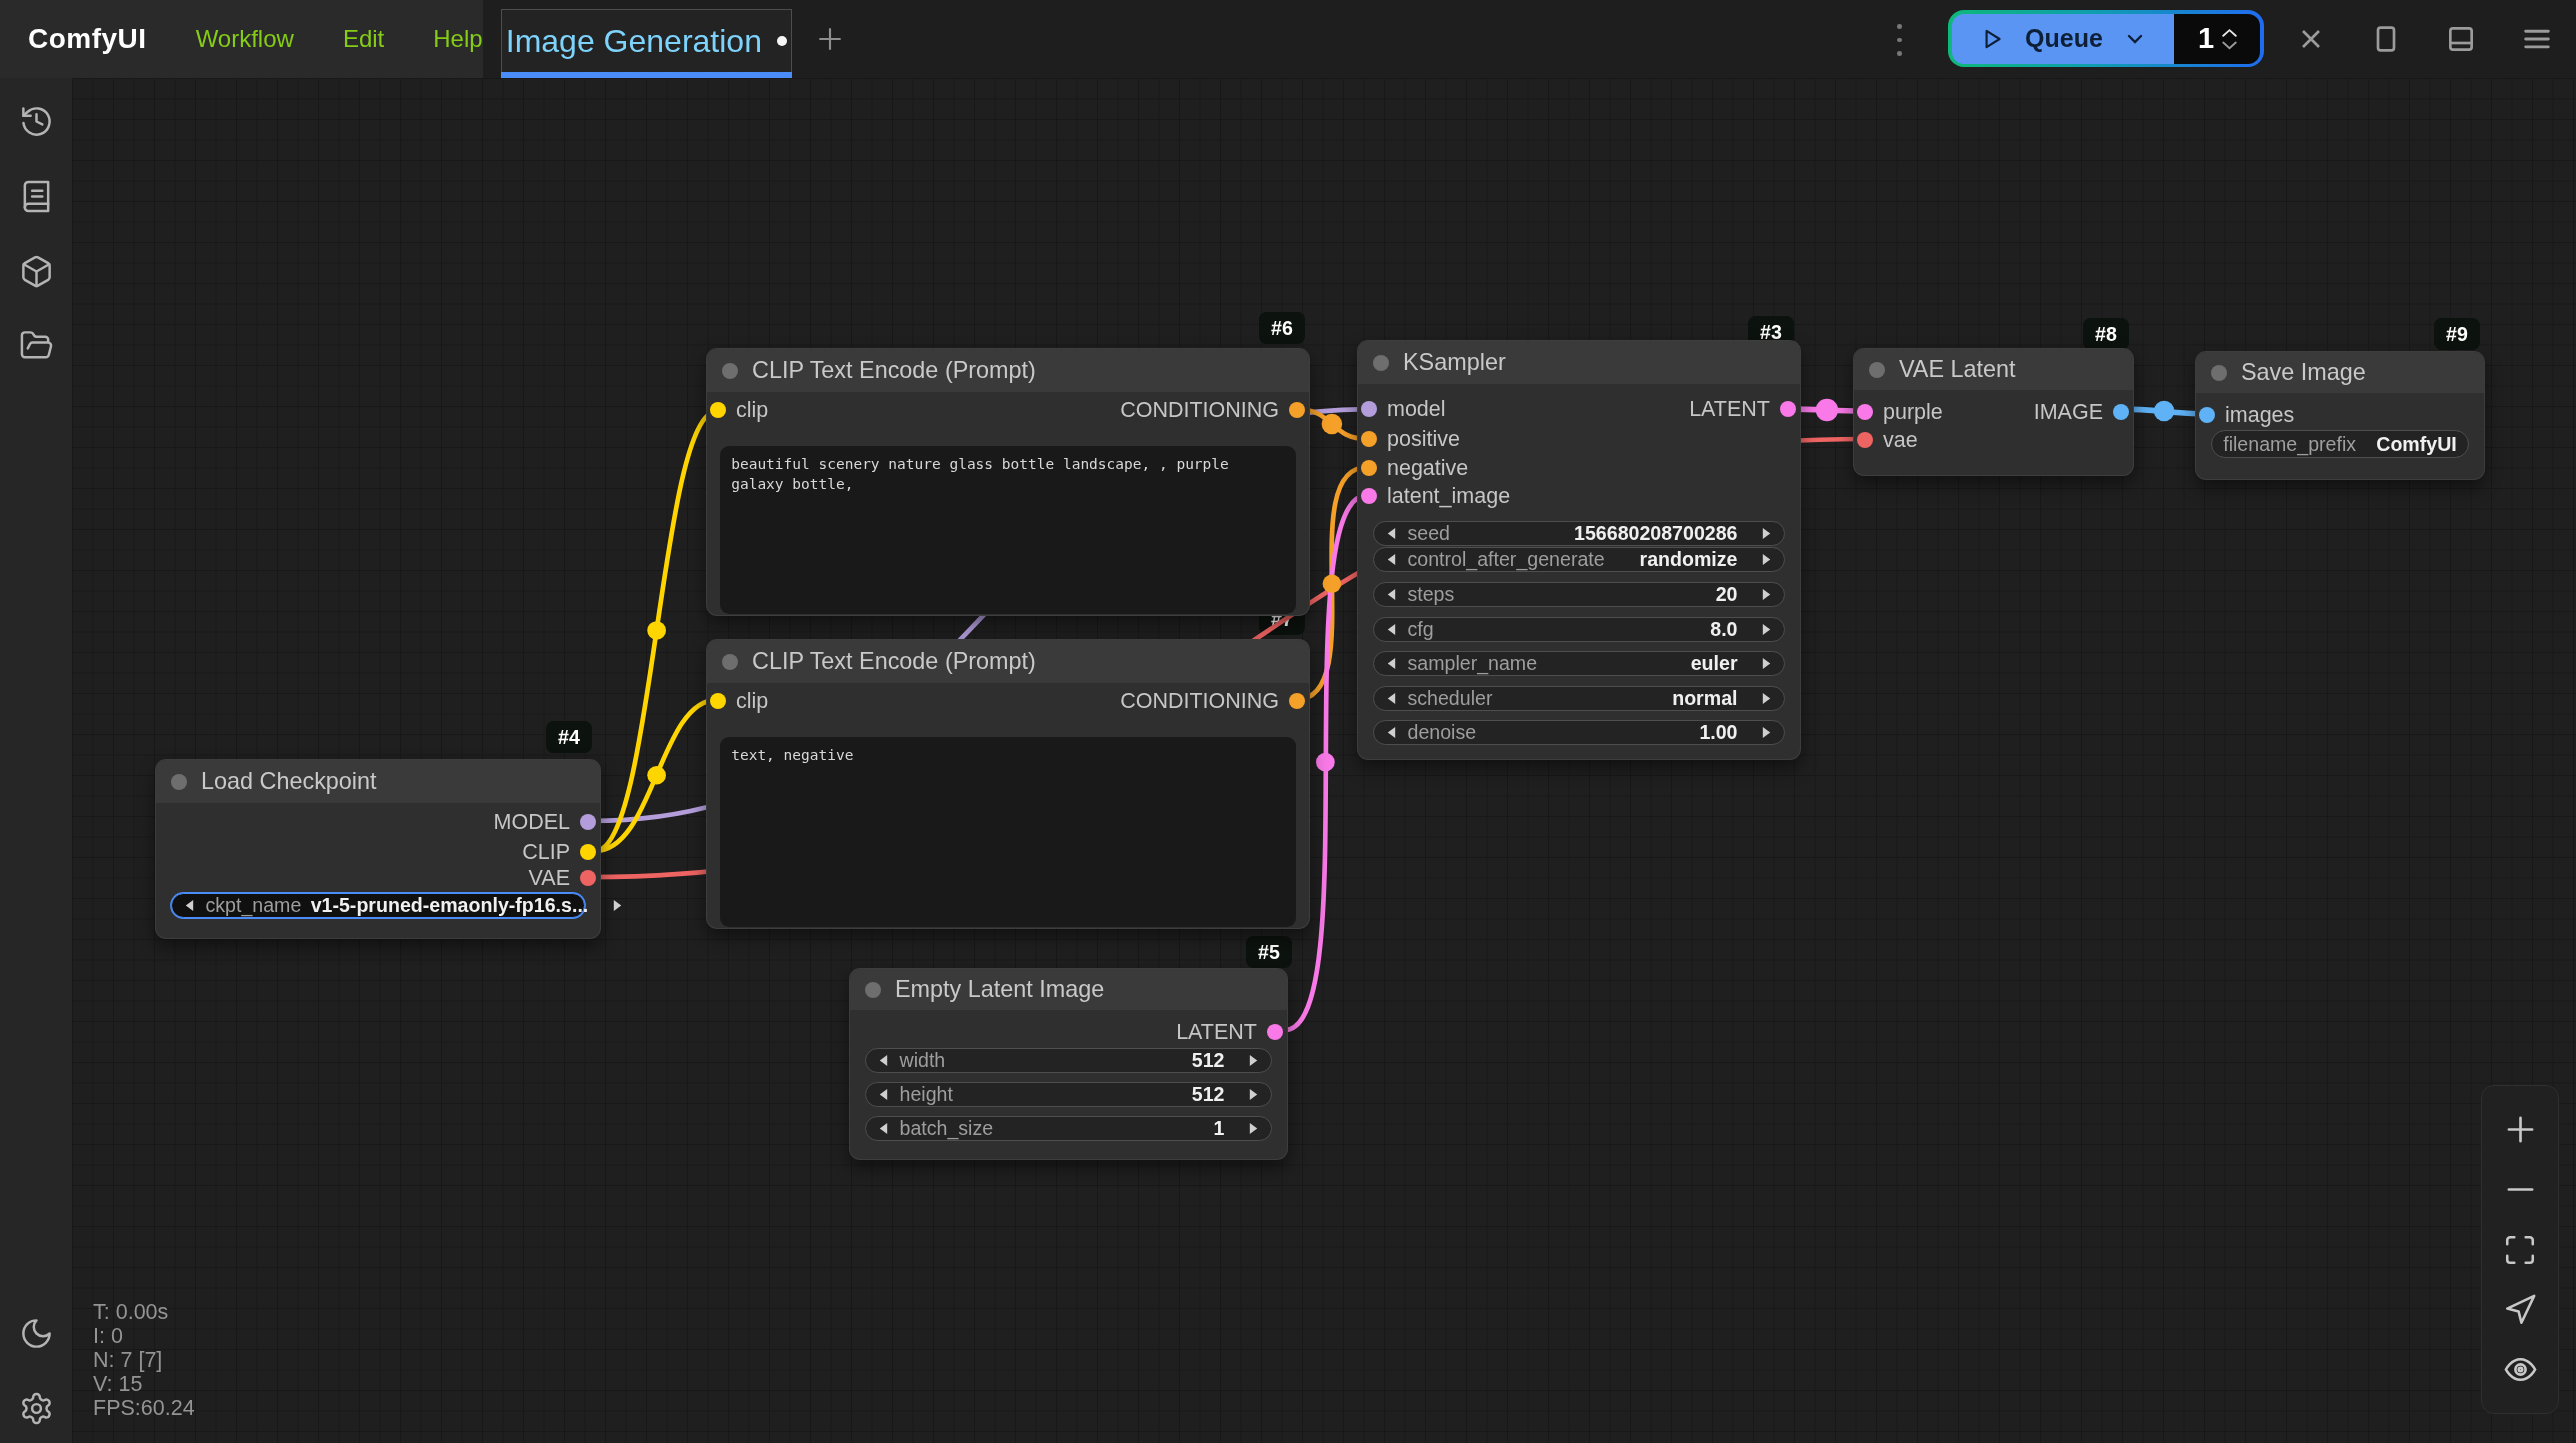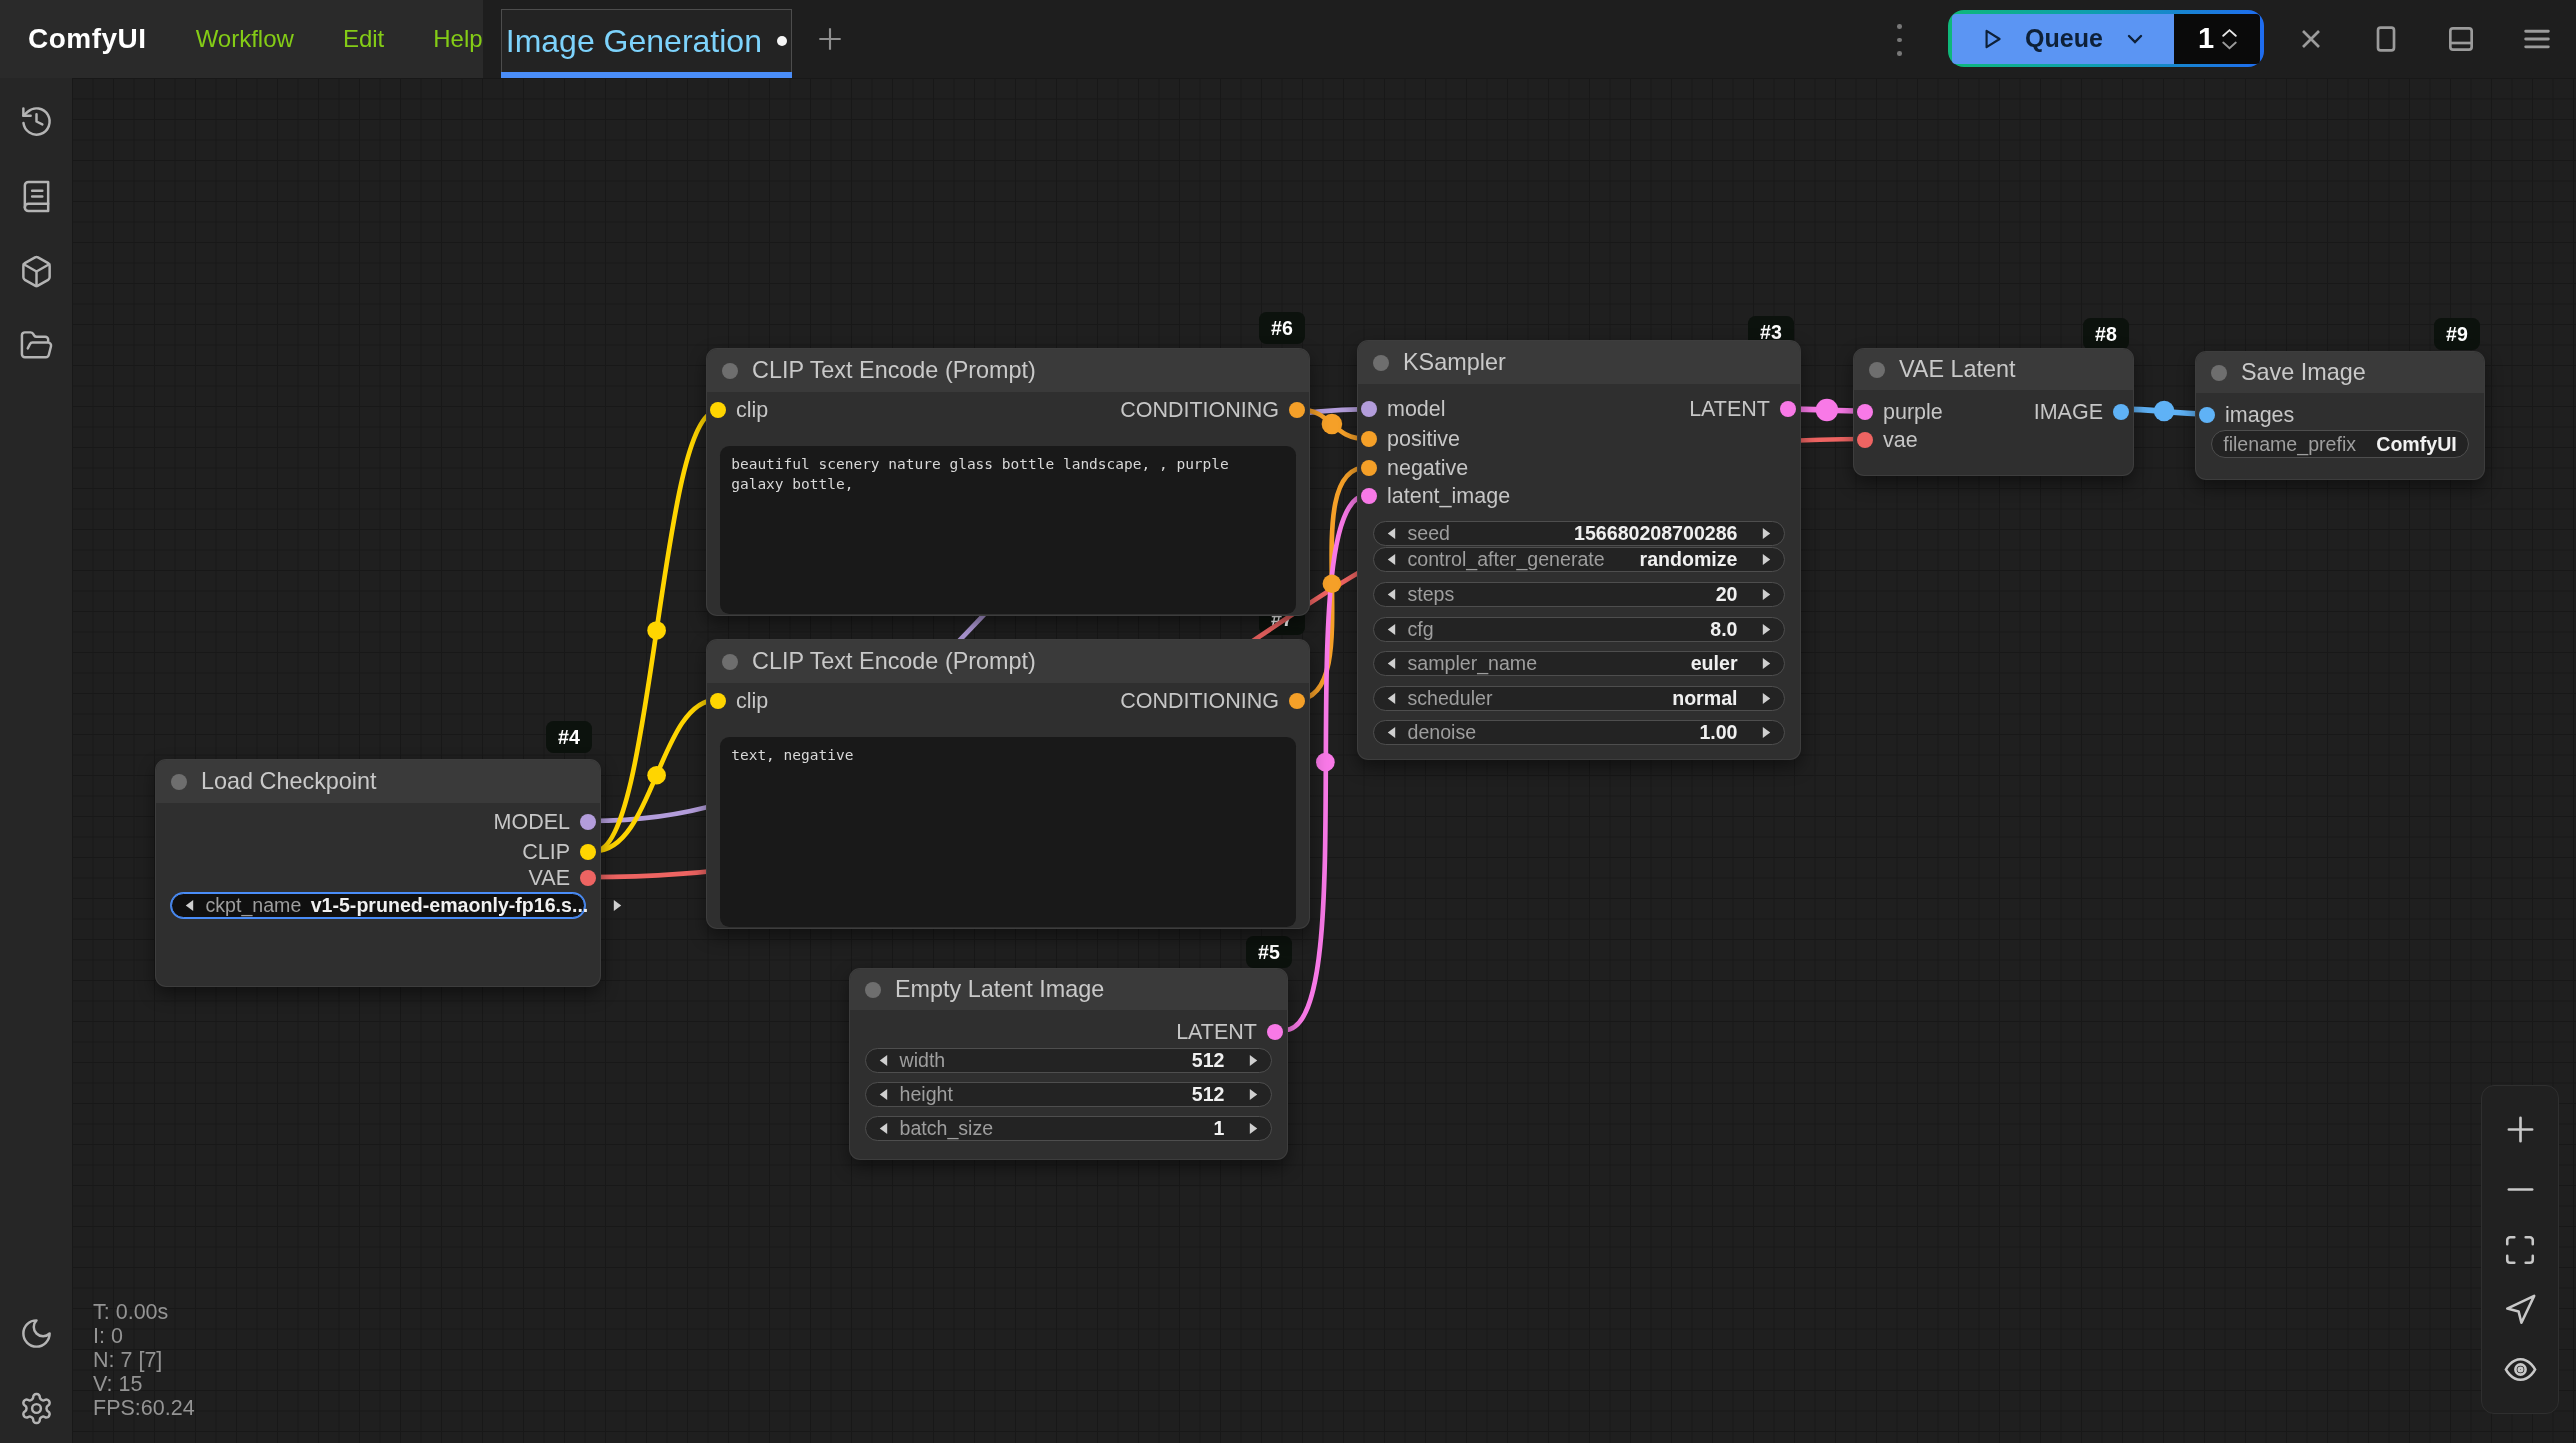--- a/index.html
+++ b/index.html
@@ -19,21 +19,21 @@
   .tab-dot { width:10.3px; height:10.3px; border-radius:50%; background:#f5f5f5; }
   .tab-underline { position:absolute; left:501px; top:72px; width:291px; height:5.6px; background:#4a8df8; }
   .newtab { position:absolute; left:811px; top:20.5px; width:37px; height:37px; color:#8f8f8f;
             display:flex; align-items:center; justify-content:center; }
   .drag-dots { position:absolute; left:1896px; top:24px; width:7.5px; height:32px;
                display:flex; flex-direction:column; justify-content:space-between; align-items:center; }
   .drag-dots i { width:4.7px; height:4.7px; border-radius:50%; background:#787878; }
 
   .queue-group { position:absolute; left:1948px; top:10.3px; width:316px; height:57px; border-radius:16px;
                  background:linear-gradient(90deg,#0eb87a,#0f9fae 45%,#1f6cf0); padding:3.7px; }
-  .queue-inner { width:100%; height:100%; border-radius:4px; overflow:hidden; display:flex; }
+  .queue-inner { width:100%; height:100%; border-radius:12px; overflow:hidden; display:flex; }
   .queue-left { flex:1; background:#5b95f3; display:flex; align-items:center; justify-content:center; gap:20.5px; }
   .queue-label { color:#0e2038; font-size:25px; font-weight:600; }
   .queue-count-box { width:86px; background:#0a0a0a; display:flex; align-items:center; justify-content:center; gap:7.5px; }
   .queue-count { color:#fff; font-size:29px; font-weight:600; }
   .spin { display:flex; flex-direction:column; gap:3.7px; }
   .top-icons { position:absolute; right:22.4px; top:22.4px; display:flex; gap:43px; align-items:center; color:#9b9b9b; }
 
   
   .sidebar { position:absolute; left:0; top:78px; width:72px; height:1366px; background:#262626; z-index:9;
              color:#b4b4b4; }
@@ -208,21 +208,21 @@
     <path d="M2273 438 C2305 438 2329 443 2361 443" fill="none" stroke-width="6" stroke-linecap="round" stroke="#5fb2f6"></path>
     <circle cx="703" cy="675" r="10" fill="#ffd500"></circle>
     <circle cx="703" cy="830" r="10" fill="#ffd500"></circle>
     <circle cx="1426" cy="454" r="11" fill="#f5a028"></circle>
     <circle cx="1426" cy="625" r="10" fill="#f5a028"></circle>
     <circle cx="1419" cy="816" r="10" fill="#f879e7"></circle>
     <circle cx="1956" cy="439" r="12" fill="#f879e7"></circle>
     <circle cx="2317" cy="440" r="11" fill="#5fb2f6"></circle>
   </svg>
 
-  <div class="node" style="left:155px;top:759px;width:446px;height:228px">
+  <div class="node" style="left:155px;top:759px;width:446px;height:180px">
     <div class="node-header">
       <span class="collapse-dot"></span>
       <span class="node-title">Load Checkpoint</span>
     </div>
     <div class="port-row" style="top:48px">
       <span class="port-label out">MODEL</span>
       <span class="port-dot out" style="background: rgb(179, 157, 219);"></span>
     </div>
     <div class="port-row" style="top:78px">
       <span class="port-label out">CLIP</span>

